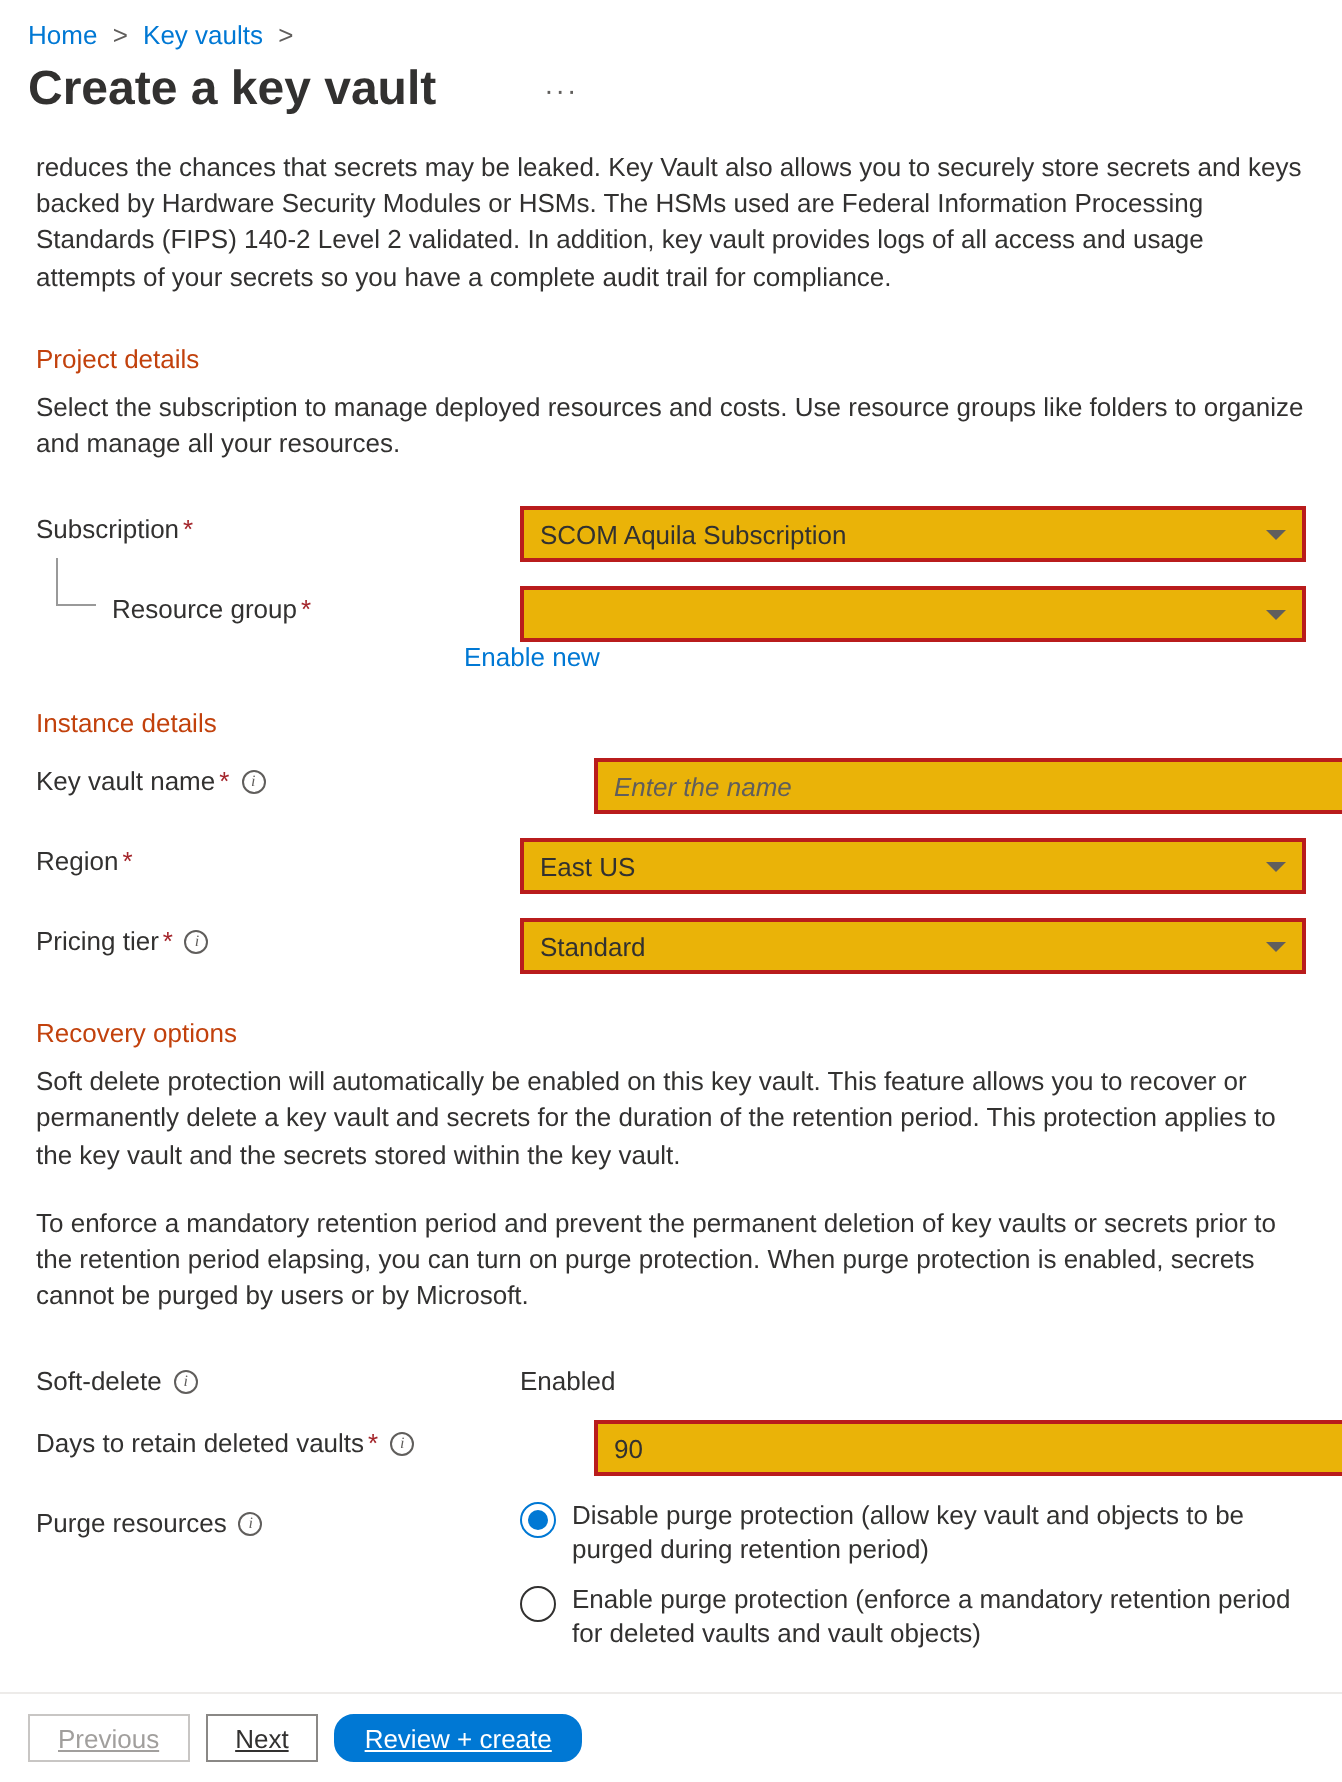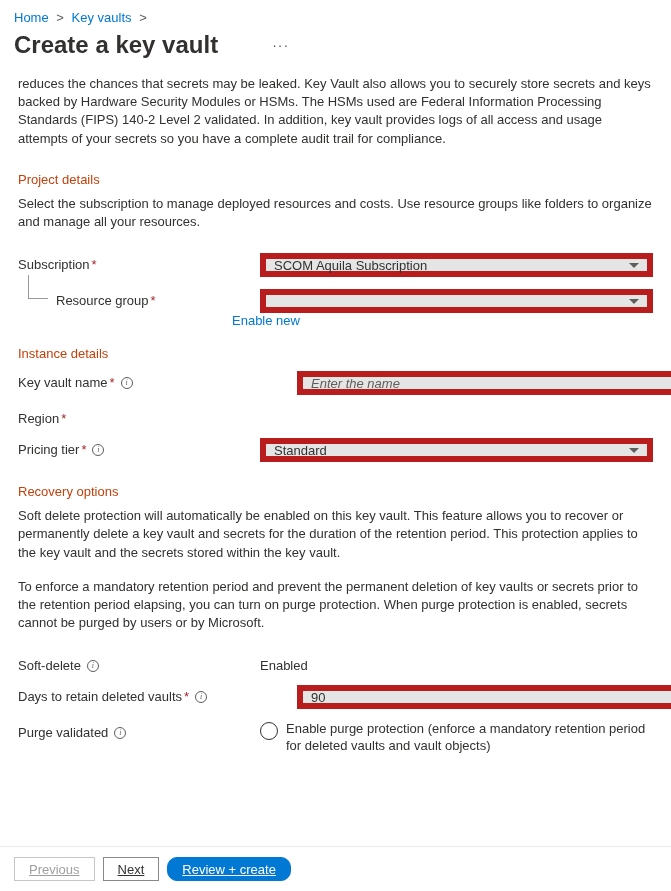--- a/index.html
+++ b/index.html
@@ -99,24 +99,24 @@
       font-style: italic;
       font-family: Georgia, serif;
       line-height: 1;
     }
     .form-control {
       flex: 1;
     }
     .select-box, .text-input {
       width: 100%;
       height: 24px;
-      border: 6px solid #b91c1c;
-      padding: 0 8px;
-      font-size: 13px;
-      background: #e5e5e5;
+      border: 2px solid #b91c1c;
+      padding: 12px 8px;
+      font-size: 13px;
+      background: #eab308;
       color: #323130;
       display: flex;
       align-items: center;
       justify-content: space-between;
       cursor: pointer;
     }
     .text-input {
       cursor: text;
     }
     .text-input::placeholder { color: #605e5c; font-style: italic; }
@@ -263,20 +263,26 @@
     <div class="form-control">
       <input class="text-input" style="font-style: italic;" placeholder="Enter the name">
     </div>
   </div>
 
   <div class="form-row">
     <div class="form-label">
       <span>Region</span>
         <span class="req">*</span>
     </div>
+    <div class="form-control">
+      <div class="select-box">
+        <span>East US</span>
+        <span class="chev"></span>
+      </div>
+    </div>
   </div>
 
   <div class="form-row">
     <div class="form-label">
       <span>Pricing tier</span>
         <span class="req">*</span>
       <span class="info-icon">i</span>
     </div>
     <div class="form-control">
       <div class="select-box">
@@ -306,24 +312,28 @@
         <span class="req">*</span>
       <span class="info-icon">i</span>
     </div>
     <div class="form-control">
       <input class="text-input" style="font-style: normal;" value="90">
     </div>
   </div>
 
   <div class="form-row">
     <div class="form-label">
-      <span>Purge validated</span>
+      <span>Purge resources</span>
       <span class="info-icon">i</span>
     </div>
     <div class="form-control radio-group">
+      <div class="radio-row">
+        <div class="radio checked"></div>
+        <div class="radio-label">Disable purge protection (allow key vault and objects to be purged during retention period)</div>
+      </div>
       <div class="radio-row">
         <div class="radio"></div>
         <div class="radio-label">Enable purge protection (enforce a mandatory retention period for deleted vaults and vault objects)</div>
       </div>
     </div>
   </div>
 </div>
 
 <div class="footer">
   <button class="btn disabled">Previous</button>

